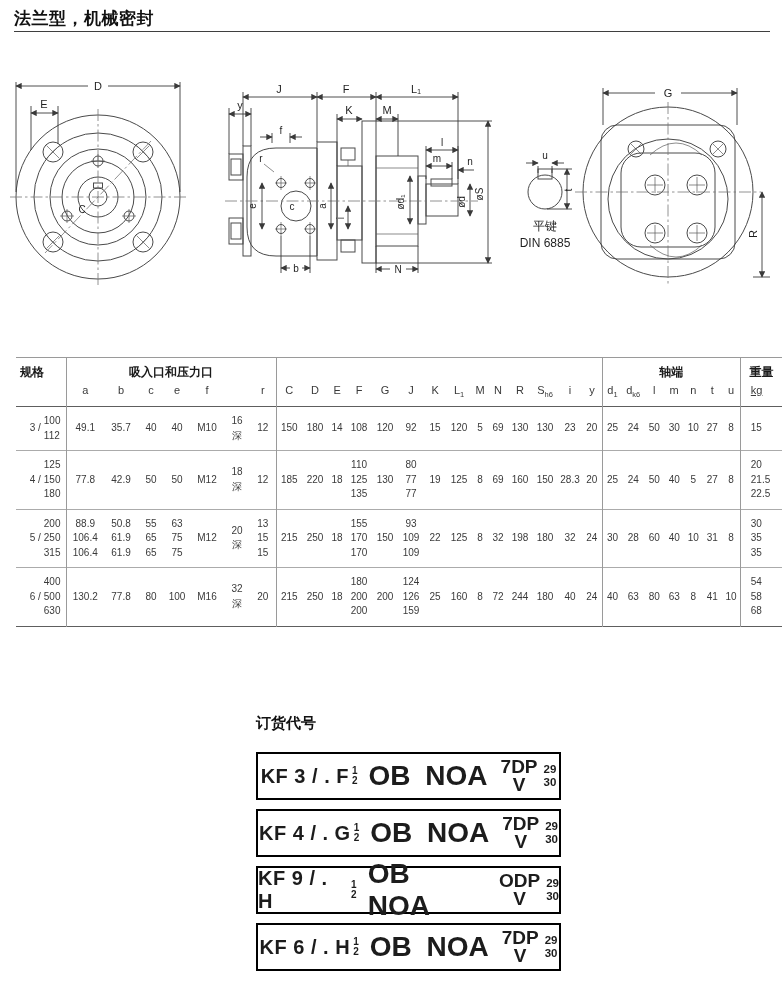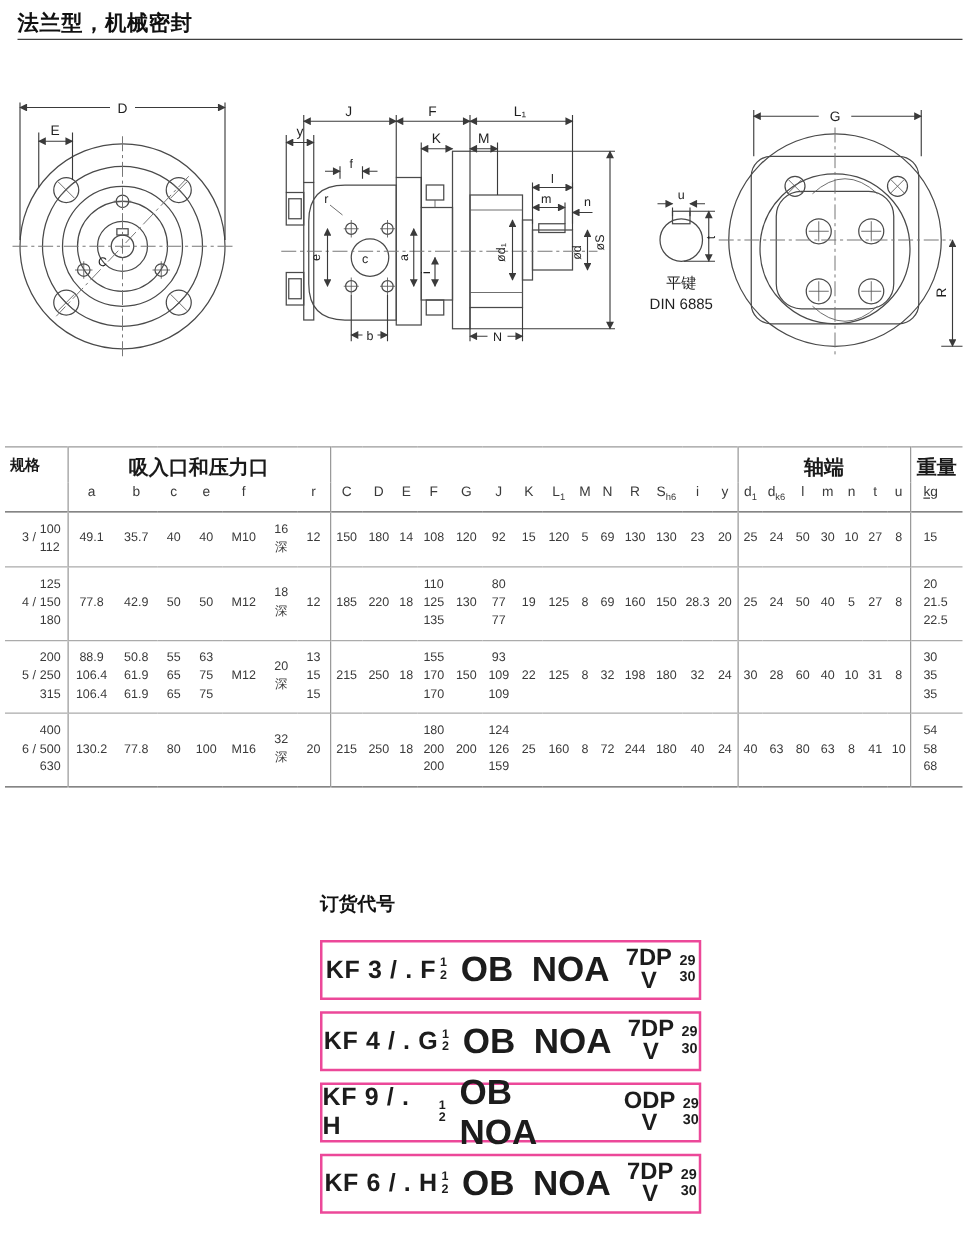--- a/index.html
+++ b/index.html
@@ -9,41 +9,41 @@
   .title-rule{position:absolute;left:14px;top:31px;width:756px;border-top:1.5px solid #3f3f3f;height:0;}
   svg.drawings{position:absolute;left:0;top:53px;}
   .ln{fill:none;stroke:#4a4a4a;stroke-width:1;}
   .thin{fill:none;stroke:#5a5a5a;stroke-width:.7;}
   .cl{fill:none;stroke:#777;stroke-width:.8;stroke-dasharray:12 3 2.5 3;}
   .dim{fill:none;stroke:#3a3a3a;stroke-width:.9;}
   .lbl{font-size:11px;fill:#1f1f1f;text-anchor:middle;font-family:"Liberation Sans",sans-serif;}
   .lbl-s{font-size:10px;fill:#1f1f1f;text-anchor:middle;font-family:"Liberation Sans",sans-serif;}
   .cap{font-size:12px;fill:#1f1f1f;text-anchor:middle;font-family:"Liberation Sans",sans-serif;}
   
-  .dim-table{position:absolute;left:4px;top:357px;}
+  .dim-table{position:absolute;left:16px;top:357px;}
   table{border-collapse:collapse;table-layout:fixed;width:766px;font-size:10px;color:#3a3a3a;border-top:1px solid #9a9a9a;}
   thead th{font-weight:normal;}
-  th.grp{font-weight:bold;font-size:16px;color:#1a1a1a;vertical-align:top;padding-top:6px;text-align:center;}
+  th.grp{font-weight:bold;font-size:12px;color:#1a1a1a;vertical-align:top;padding-top:6px;text-align:center;}
   th.spec{font-weight:bold;font-size:12px;color:#1a1a1a;vertical-align:top;text-align:left;padding:6px 0 0 4px;}
   tr.letters th{font-size:11px;color:#3a3a3a;text-align:center;vertical-align:bottom;padding:2px 0 7px 0;}
   tr.letters{border-bottom:1.5px solid #5e5e5e;}
   sub{font-size:7.5px;}
   tbody tr{border-bottom:1px solid #ababab;}
   tbody tr:last-child{border-bottom:1.5px solid #5e5e5e;}
   tbody td{text-align:center;vertical-align:middle;padding:7px 0;white-space:pre-line;line-height:1.45;}
   td.kg{text-align:left;padding-left:10px;}
   .vl{border-left:1px solid #9a9a9a;}
   td.spec-cell{padding-right:5px;}
   .spec-wrap{display:flex;align-items:center;justify-content:flex-end;gap:3px;}
   .sp{white-space:nowrap;}
   .sz{white-space:pre-line;text-align:left;line-height:1.45;}
   
   .order-heading{position:absolute;left:256px;top:714px;font-size:15px;font-weight:bold;color:#111;}
   .order-boxes{position:absolute;left:256px;top:752px;display:flex;flex-direction:column;gap:9px;}
-  .order-box{width:301px;height:44px;border:2px solid #ec4899;background:#fff;display:flex;align-items:center;justify-content:center;font-weight:bold;color:#1c1c1c;}
+  .order-box{width:301px;height:44px;border:2px solid #000000;background:#fff;display:flex;align-items:center;justify-content:center;font-weight:bold;color:#1c1c1c;}
   .oc-model{font-size:20px;letter-spacing:.5px;}
   .oc-frac{display:flex;flex-direction:column;font-size:10px;line-height:1;margin-left:3px;align-items:center;}
   .oc-mid{font-size:28px;margin-left:11px;word-spacing:7px;}
   .oc-opt{display:flex;flex-direction:column;align-items:center;font-size:19px;line-height:.95;margin-left:13px;}
   .oc-num{display:flex;flex-direction:column;align-items:flex-start;font-size:11.5px;line-height:1.15;margin-left:6px;}
 </style>
 </head>
 <body>
 
 <div class="page">

